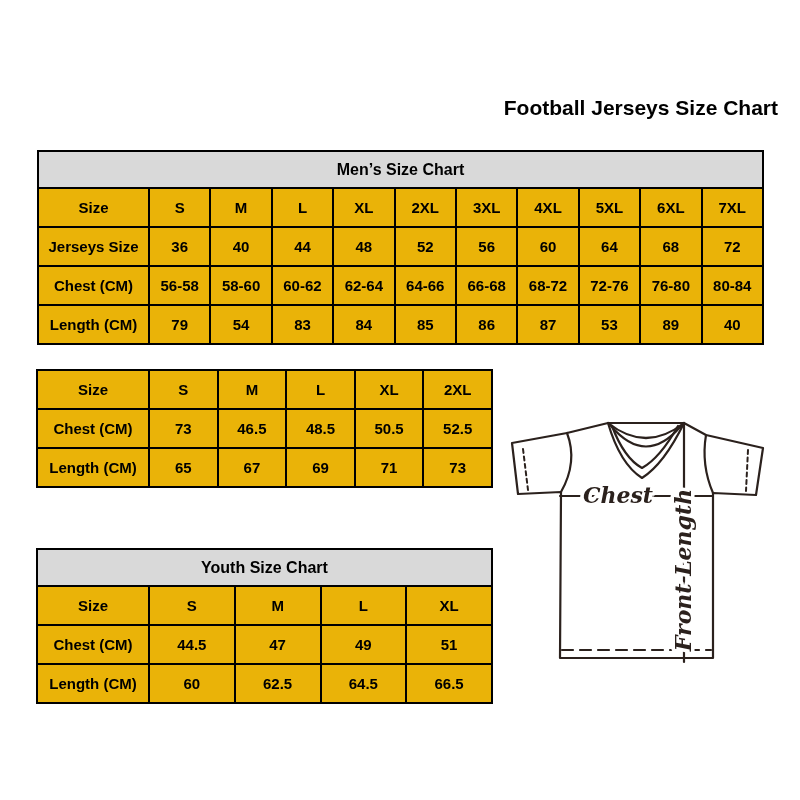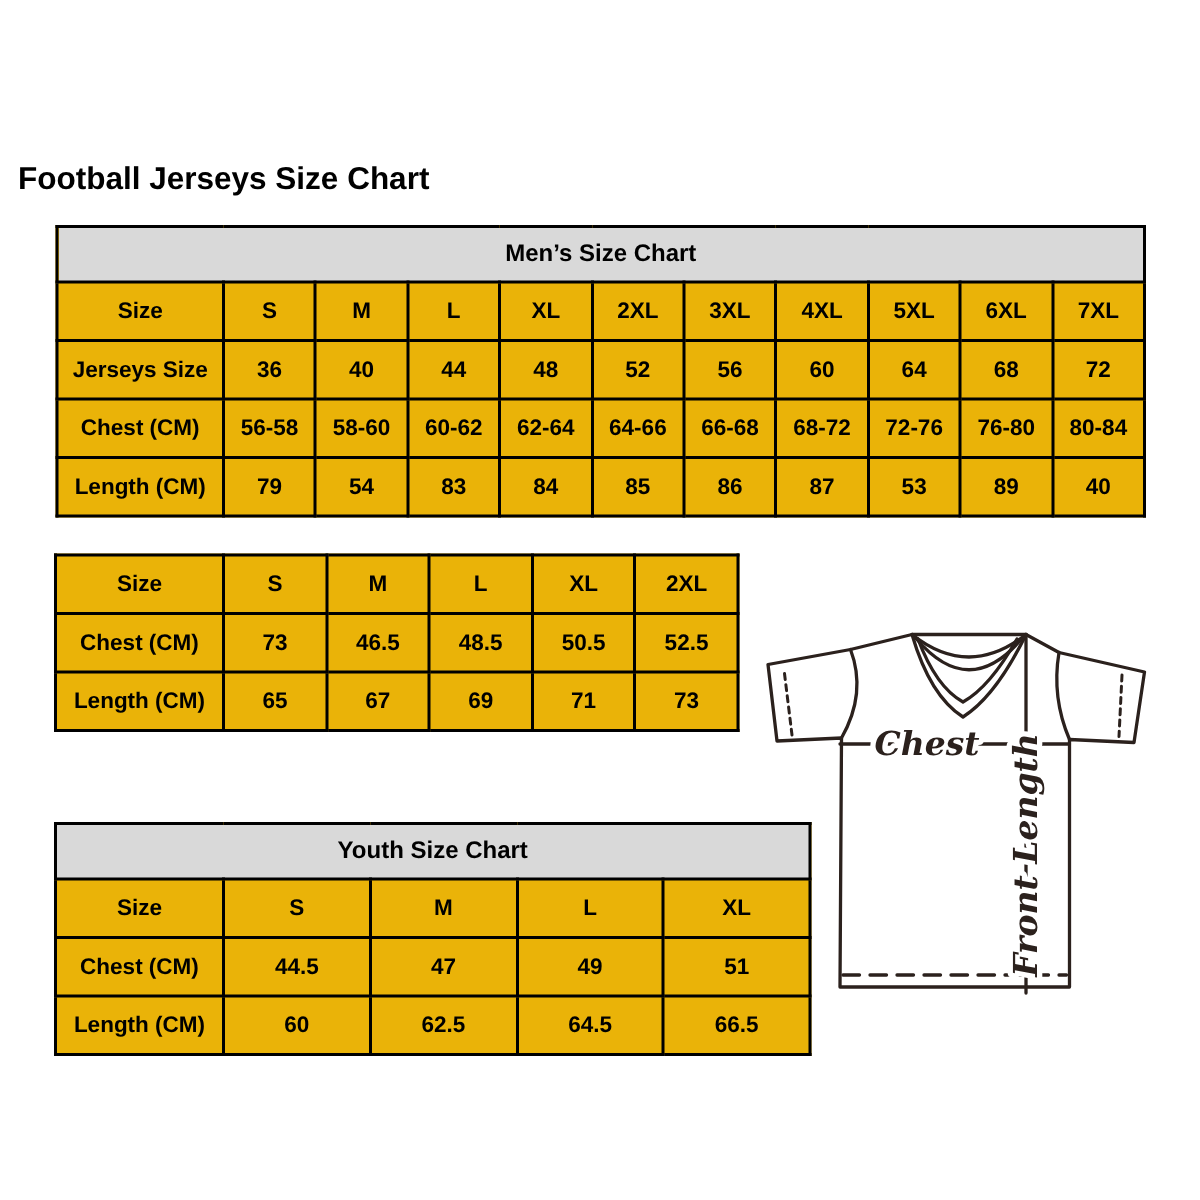--- a/index.html
+++ b/index.html
@@ -1,40 +1,40 @@
 <!DOCTYPE html>
 <html style="--header_bg: #d9d9d9; --border: #000000; --text: #000000; --jersey_line: #2b211d;"><head>
 <meta charset="utf-8">
 <style>
   html,body{margin:0;padding:0;background:#ffffff;}
   .page{
     position:relative;width:800px;height:800px;background:#ffffff;
     font-family:"Liberation Sans","DejaVu Sans",sans-serif;color:#000;overflow:hidden;
   }
   .title{
-    position:absolute;top:94px;left:0;width:778px;margin:12px;
-    text-align:left;font-size:21px;font-weight:bold;line-height:28px;color:#000;
+    position:absolute;top:94px;left:0;width:778px;margin:0;
+    text-align:right;font-size:21px;font-weight:bold;line-height:28px;color:#000;
   }
   table.sizetable{
     position:absolute;border-collapse:collapse;table-layout:fixed;
     background:#eab308;
   }
   table.sizetable td{
     border:2px solid var(--border,#000);
     text-align:center;vertical-align:middle;
     font-weight:bold;font-size:15px;padding:0;color:#000;
     height:37px;overflow:hidden;white-space:nowrap;
   }
   table.sizetable td.tbl-title{
     background:var(--header_bg,#d9d9d9);
     font-size:16px;height:35px;
   }
   #men-table{left:37px;top:150px;width:727px;}
   #women-table{left:36px;top:369px;width:457px;}
-  #youth-table{left:36px;top:548px;width:505px;}
+  #youth-table{left:36px;top:548px;width:457px;}
   .jersey{position:absolute;left:503px;top:400px;}
   .jersey text{
     font-family:"DejaVu Serif","Liberation Serif",serif;
     font-style:italic;font-weight:bold;
     paint-order:stroke;stroke:#ffffff;stroke-width:7px;stroke-linejoin:round;
   }
 </style>
 </head>
 <body>
 

